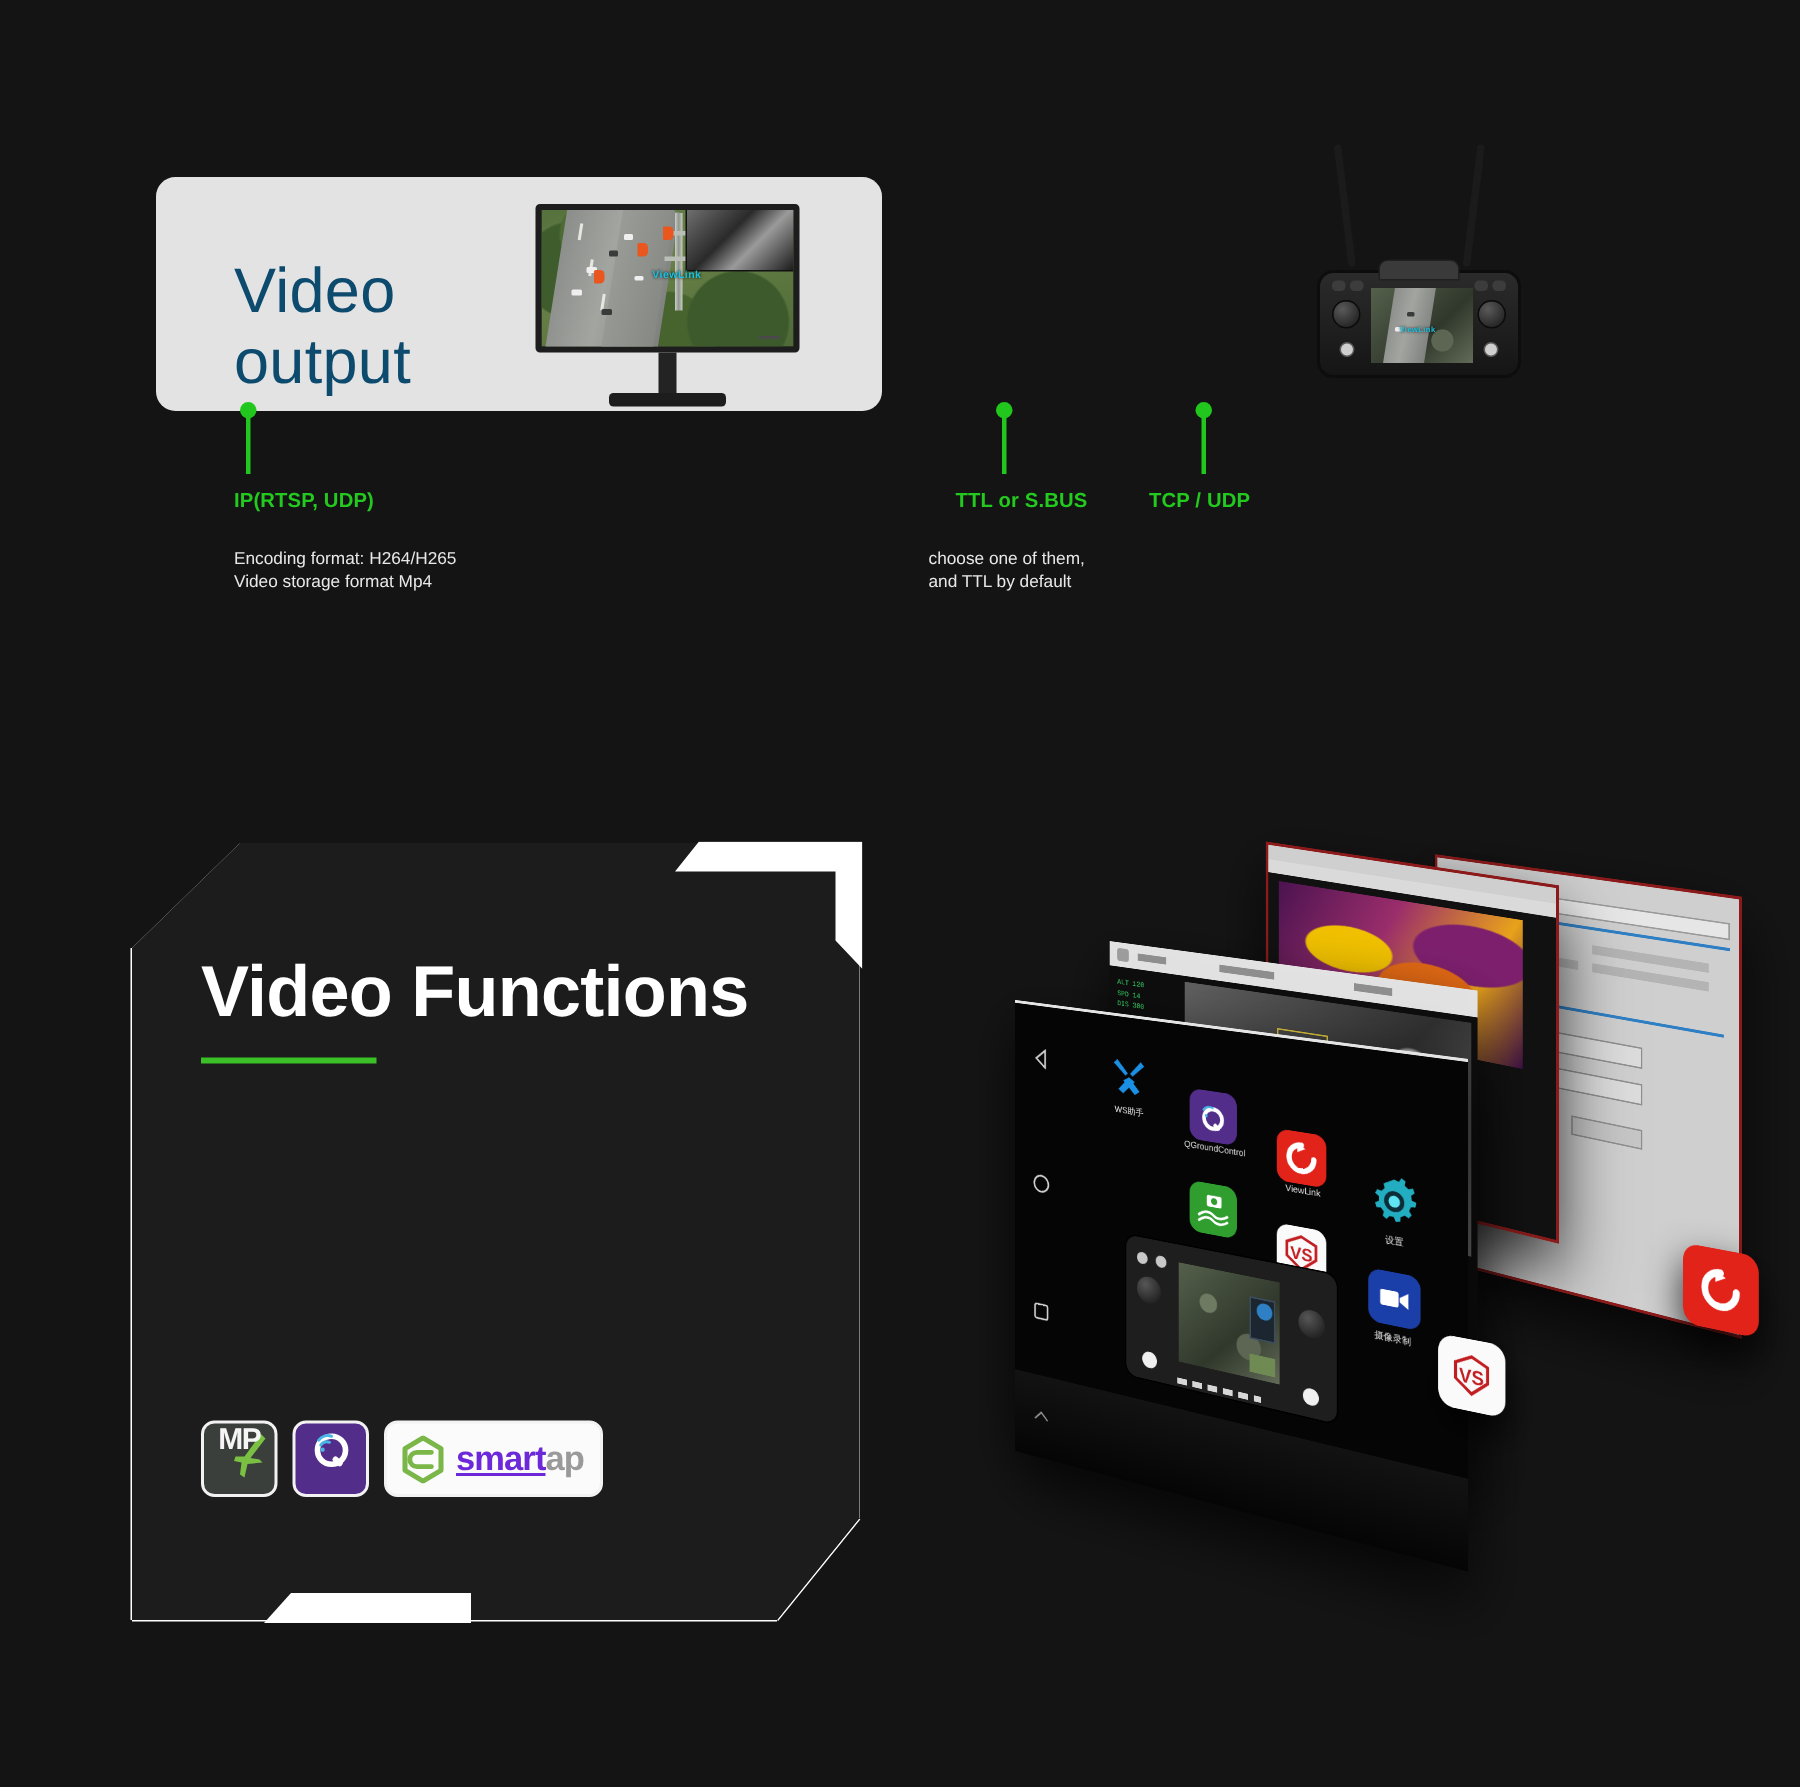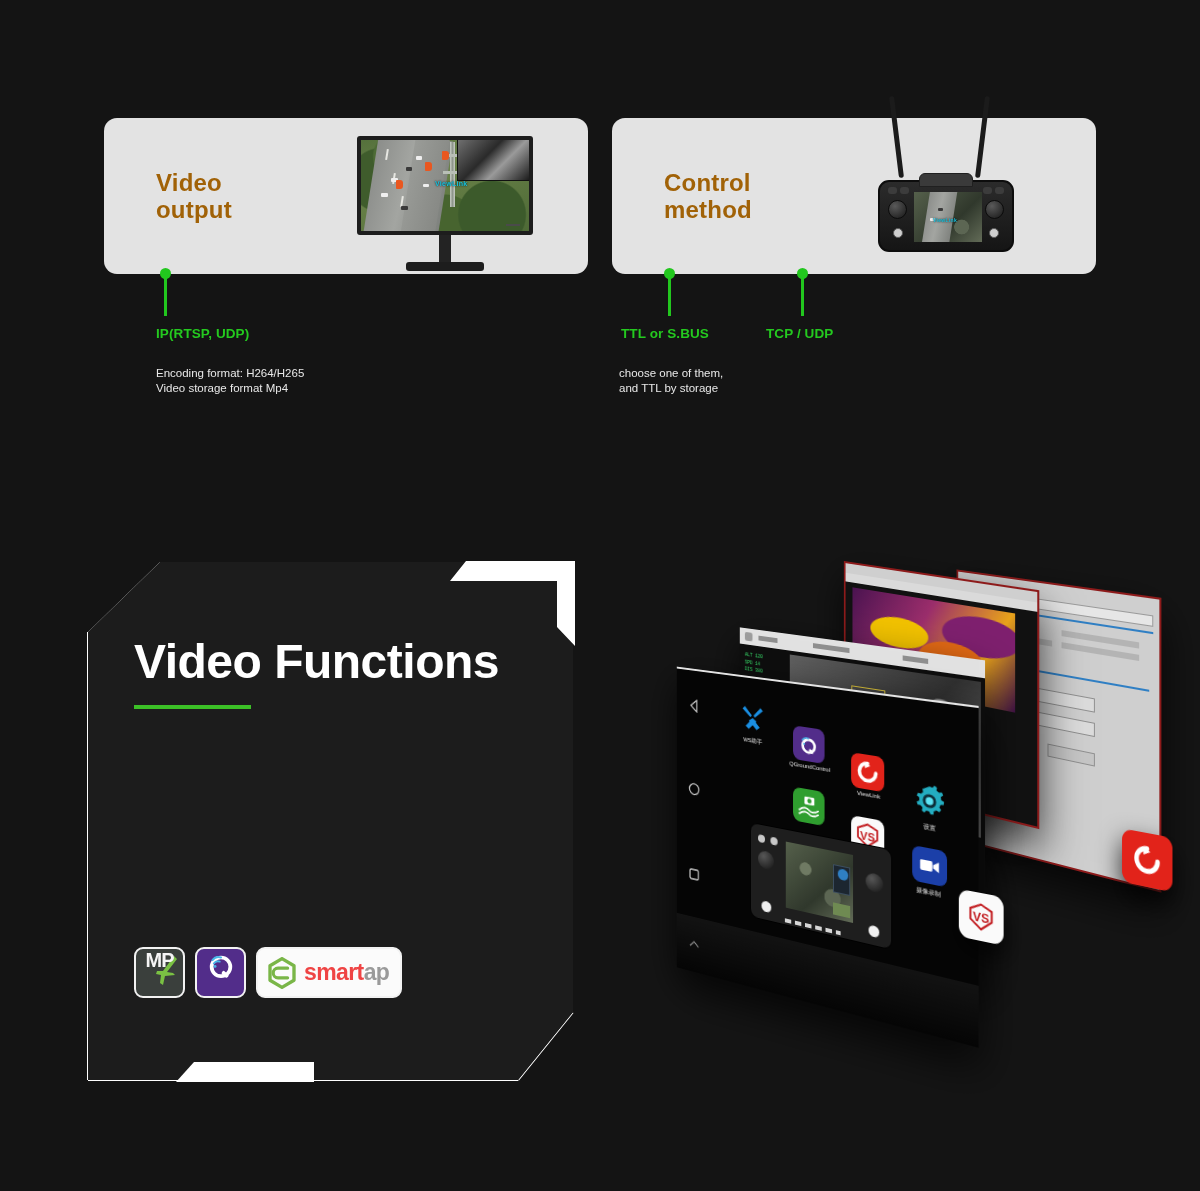--- a/index.html
+++ b/index.html
@@ -9,22 +9,22 @@
     font-family:"Liberation Sans",sans-serif;
     overflow:hidden;position:relative;
   }
   .stage{position:absolute;inset:0;}
 
   
   .card{
     position:absolute;background:#e3e3e3;border-radius:13px;
   }
   .card-title{
-    position:absolute;font-weight:700;color:#a16207;
-    font-size:24px;line-height:1.12;letter-spacing:.2px;
+    position:absolute;font-weight:400;color:#0c4a6e;
+    font-size:42px;line-height:1.12;letter-spacing:.2px;
     white-space:pre-line;
   }
   .card-media{position:absolute;}
 
   
   .mon-screen{
     position:absolute;left:0;top:0;width:176px;height:99px;
     background:#2a2a2a;border:4px solid #1d1d1d;border-radius:3px;
     box-sizing:border-box;overflow:hidden;
   }
@@ -112,21 +112,21 @@
   .mf-logos{position:absolute;left:46px;top:385px;display:flex;gap:10px;align-items:center;}
 
   .logo{border-radius:9px;display:flex;align-items:flex-start;justify-content:center;position:relative;}
   .logo-mp{width:47px;height:47px;background:#3a3f3c;border:2px solid #f2f2f2;}
   .mp-text{color:#f5f5f5;font-size:20px;font-weight:700;letter-spacing:-1px;position:relative;z-index:2;}
   .mp-plane{position:absolute;right:3px;top:6px;width:26px;height:32px;z-index:1;}
   .logo-qgc{width:47px;height:47px;background:#522d8a;border:2px solid #f2f2f2;}
   .logo-sap{height:47px;background:#fbfbfb;border:2px solid #f2f2f2;border-radius:9px;
     display:flex;align-items:center;gap:6px;padding:0 11px 0 8px;}
   .sap-text{font-size:23px;font-weight:700;letter-spacing:-.6px;}
-  .sap-green{color:#ef4444;}
+  .sap-green{color:#6d28d9;text-decoration:underline;}
   .sap-gray{color:#9a9a9a;}
 
   
   .collage{position:absolute;left:615px;top:575px;width:575px;height:440px;}
   .pane-shadow{box-shadow:0 18px 40px rgba(0,0,0,.75);}
 
   .win{position:absolute;background:#d8d8d8;overflow:hidden;}
   .win-bar{height:10px;background:#cfcfcf;border-bottom:1px solid #b4b4b4;}
   .win-body{position:absolute;left:0;right:0;top:10px;bottom:0;background:#111;}
 
@@ -208,24 +208,20 @@
   </div>
 
   <div class="pin" style="left:160px;top:268px;height:48px;width:12px;">
     <div class="dot"></div>
     <div class="stem" style="height:39px;"></div>
   </div>
   <div class="pin-label" style="left:156px;top:326px;">IP(RTSP, UDP)</div>
   <div class="pin-note" style="left:156px;top:366px;">Encoding format: H264/H265
 Video storage format Mp4</div>
 
-  <div class="card" style="left:612px;top:118px;width:484px;height:156px;">
-    <div class="card-title" style="left:52px;top:52px;">Control
-method</div>
-  </div>
 
   <div class="rc-wrap" style="left:872px;top:96px;width:150px;height:156px;">
     <div class="ant l" style="left:22px;top:0;height:82px;"></div>
     <div class="ant r" style="left:108px;top:0;height:82px;"></div>
     <div class="rc-body" style="left:6px;">
       <div class="rc-handle"></div>
       <div class="shoulder" style="left:8px;top:5px;"></div>
       <div class="shoulder" style="left:20px;top:5px;"></div>
       <div class="shoulder" style="right:20px;top:5px;"></div>
       <div class="shoulder" style="right:8px;top:5px;"></div>
@@ -240,23 +236,23 @@
         <div class="cark" style="left:36%;top:32%;width:5px;height:3px;"></div>
         <div class="osd" style="left:28%;top:50%;font-size:5px;">ViewLink</div>
       </div>
     </div>
   </div>
 
   <div class="pin" style="left:664px;top:268px;height:48px;width:12px;">
     <div class="dot"></div>
     <div class="stem" style="height:39px;"></div>
   </div>
-  <div class="pin-label" style="left:621px;top:326px;">TTL or S.BUS</div>
+  <div class="pin-label" style="left:637px;top:326px;">TTL or S.BUS</div>
   <div class="pin-note" style="left:619px;top:366px;">choose one of them,
-and TTL by storage</div>
+and TTL by default</div>
 
   <div class="pin" style="left:797px;top:268px;height:48px;width:12px;">
     <div class="dot"></div>
     <div class="stem" style="height:39px;"></div>
   </div>
   <div class="pin-label" style="left:766px;top:326px;">TCP / UDP</div>
 
   <div class="mf">
 
     <div class="mf-line" style="left:72px;top:0;width:413px;"></div>

